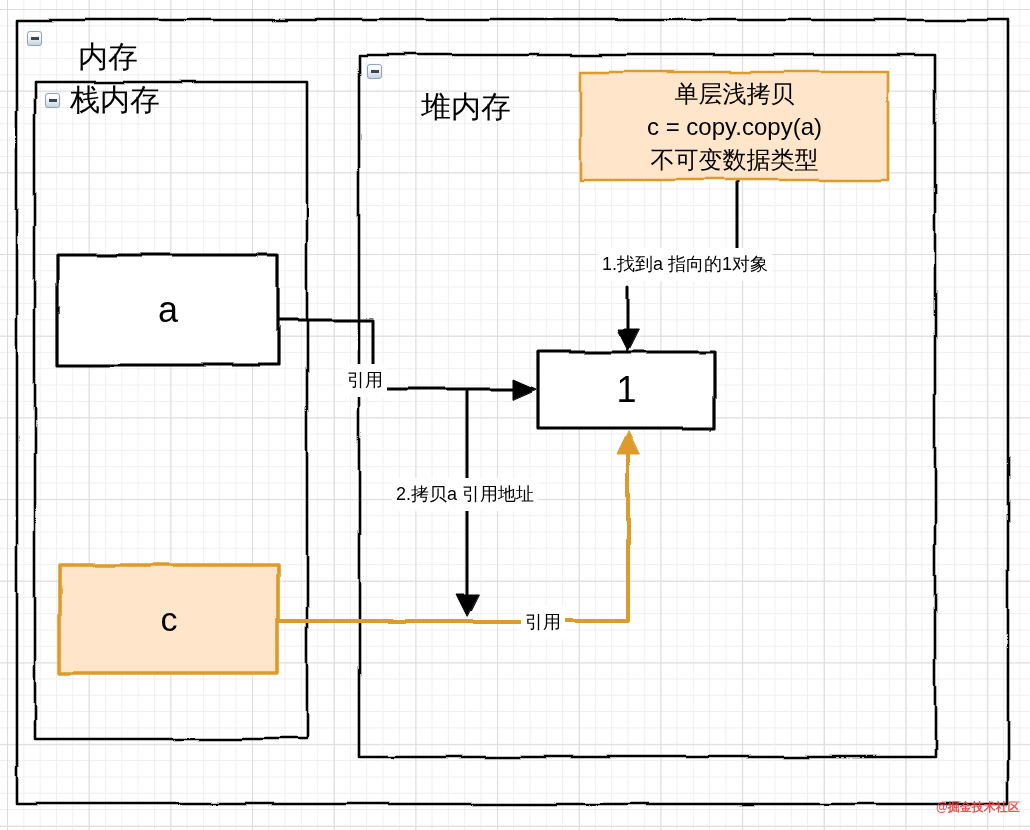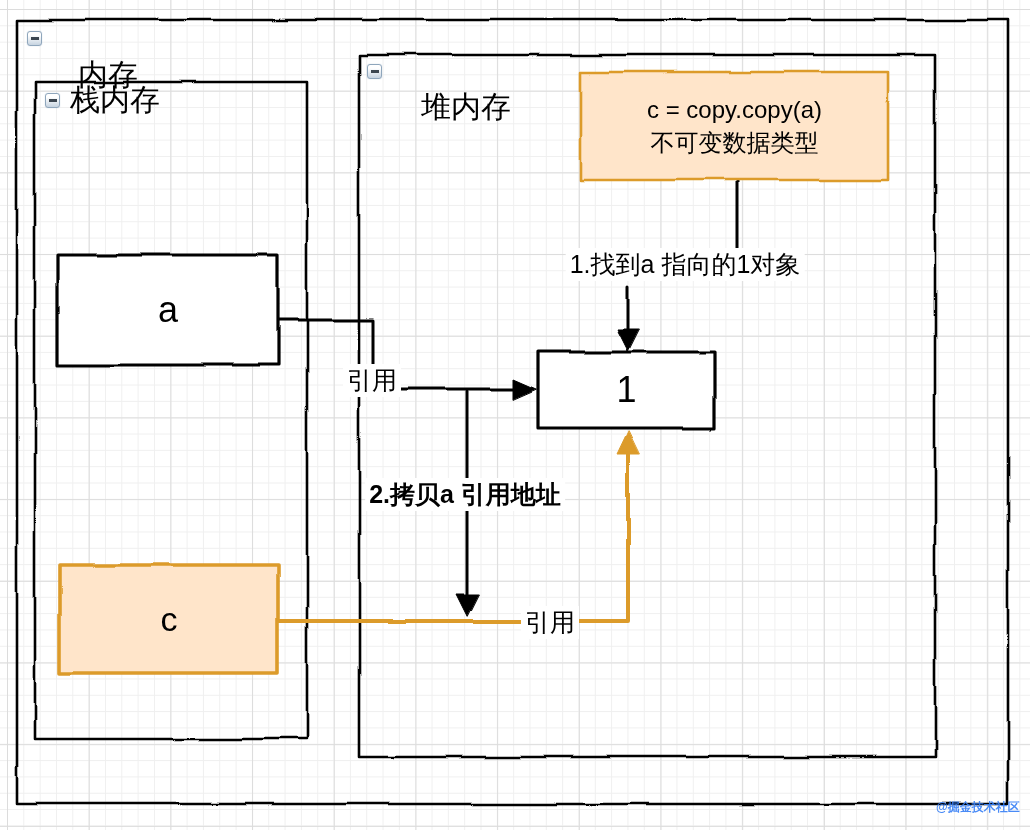--- a/index.html
+++ b/index.html
@@ -11,39 +11,39 @@
       linear-gradient(#dcdcdc 1px, transparent 1px),
       linear-gradient(90deg,#dcdcdc 1px, transparent 1px),
       linear-gradient(#efefef 1px, transparent 1px),
       linear-gradient(90deg,#efefef 1px, transparent 1px);
     background-size:81.7px 81.7px,81.7px 81.7px,16.34px 16.34px,16.34px 16.34px;
     background-position:7px 9px;
   }
   svg.canvas{position:absolute;left:0;top:0;}
   .lbl{position:absolute;white-space:nowrap;color:#000;}
   .title{font-size:30px;line-height:34px;}
-  .edge-label{font-size:25px;line-height:31px;background:#ffffff;padding:1px 4px;}
+  .edge-label{font-size:18px;line-height:31px;background:#ffffff;padding:1px 4px;}
   .center{transform:translateX(-50%);text-align:center;}
   .boxlabel{position:absolute;display:flex;align-items:center;justify-content:center;color:#000;}
   .note-text{
     position:absolute;left:581px;top:72px;width:307px;height:108px;
     display:flex;flex-direction:column;align-items:center;justify-content:center;
     font-size:24px;line-height:33px;color:#000;text-align:center;
   }
   .collapse{
     position:absolute;width:15px;height:15px;box-sizing:border-box;
     border:1px solid #8fa6bc;border-radius:3px;
     background:linear-gradient(#ffffff 25%,#c6d3e0);
     display:flex;align-items:center;justify-content:center;
     box-shadow:0 0 1px rgba(120,150,180,.6);
   }
   .collapse .minus{width:8px;height:2.5px;background:#3c4650;}
   .watermark{
     position:absolute;left:936px;top:799px;font-size:12px;font-weight:bold;
-    color:#3b82f6;opacity:.92;
+    color:#ef4444;opacity:.92;
   }
 </style>
 </head>
 <body>
 
 <svg class="canvas" width="1030" height="830" viewBox="0 0 1030 830">
   <defs>
     <filter id="rough" x="-3%" y="-3%" width="106%" height="106%">
       <feTurbulence type="fractalNoise" baseFrequency="0.013" numOctaves="2" seed="7" result="n"></feTurbulence>
       <feDisplacementMap in="SourceGraphic" in2="n" scale="5" xChannelSelector="R" yChannelSelector="G"></feDisplacementMap>
@@ -78,36 +78,37 @@
 <div class="collapse" style="left:27px;top:31px;">
     <span class="minus"></span>
   </div>
 <div class="collapse" style="left:45px;top:93px;">
     <span class="minus"></span>
   </div>
 <div class="collapse" style="left:367px;top:64px;">
     <span class="minus"></span>
   </div>
 
-<div class="lbl title" style="left:78px;top:58px;">内存</div>
+<div class="lbl title" style="left:78px;top:40px;">内存</div>
 <div class="lbl title" style="left:70px;top:83px;">栈内存</div>
 <div class="lbl title" style="left:421px;top:90px;text-align:right;">堆内存</div>
 
 <div class="note-text">
+  <div>单层浅拷贝</div>
   <div>c = copy.copy(a)</div>
   <div>不可变数据类型</div>
 </div>
 
 <div class="boxlabel" style="left:58px;top:255px;width:220px;height:110px;font-size:36px;">a</div>
 <div class="boxlabel" style="left:60px;top:565px;width:218px;height:108px;font-size:34px;">c</div>
 <div class="boxlabel" style="left:538px;top:352px;width:177px;height:76px;font-size:36px;">1</div>
 
 <div class="lbl edge-label center" style="left:685px;top:248px;">1.找到a 指向的1对象</div>
 
-<div class="lbl edge-label center" style="left:465px;top:478px;font-weight:bold;">
+<div class="lbl edge-label center" style="left:465px;top:478px;">
   <div>2.拷贝a 引用地址</div>
 </div>
 
 <div class="lbl edge-label" style="left:343px;top:364px;">引用</div>
 
 <div class="lbl edge-label" style="left:521px;top:606px;">引用</div>
 
 <div class="watermark">@掘金技术社区</div>
 
 </body></html>

